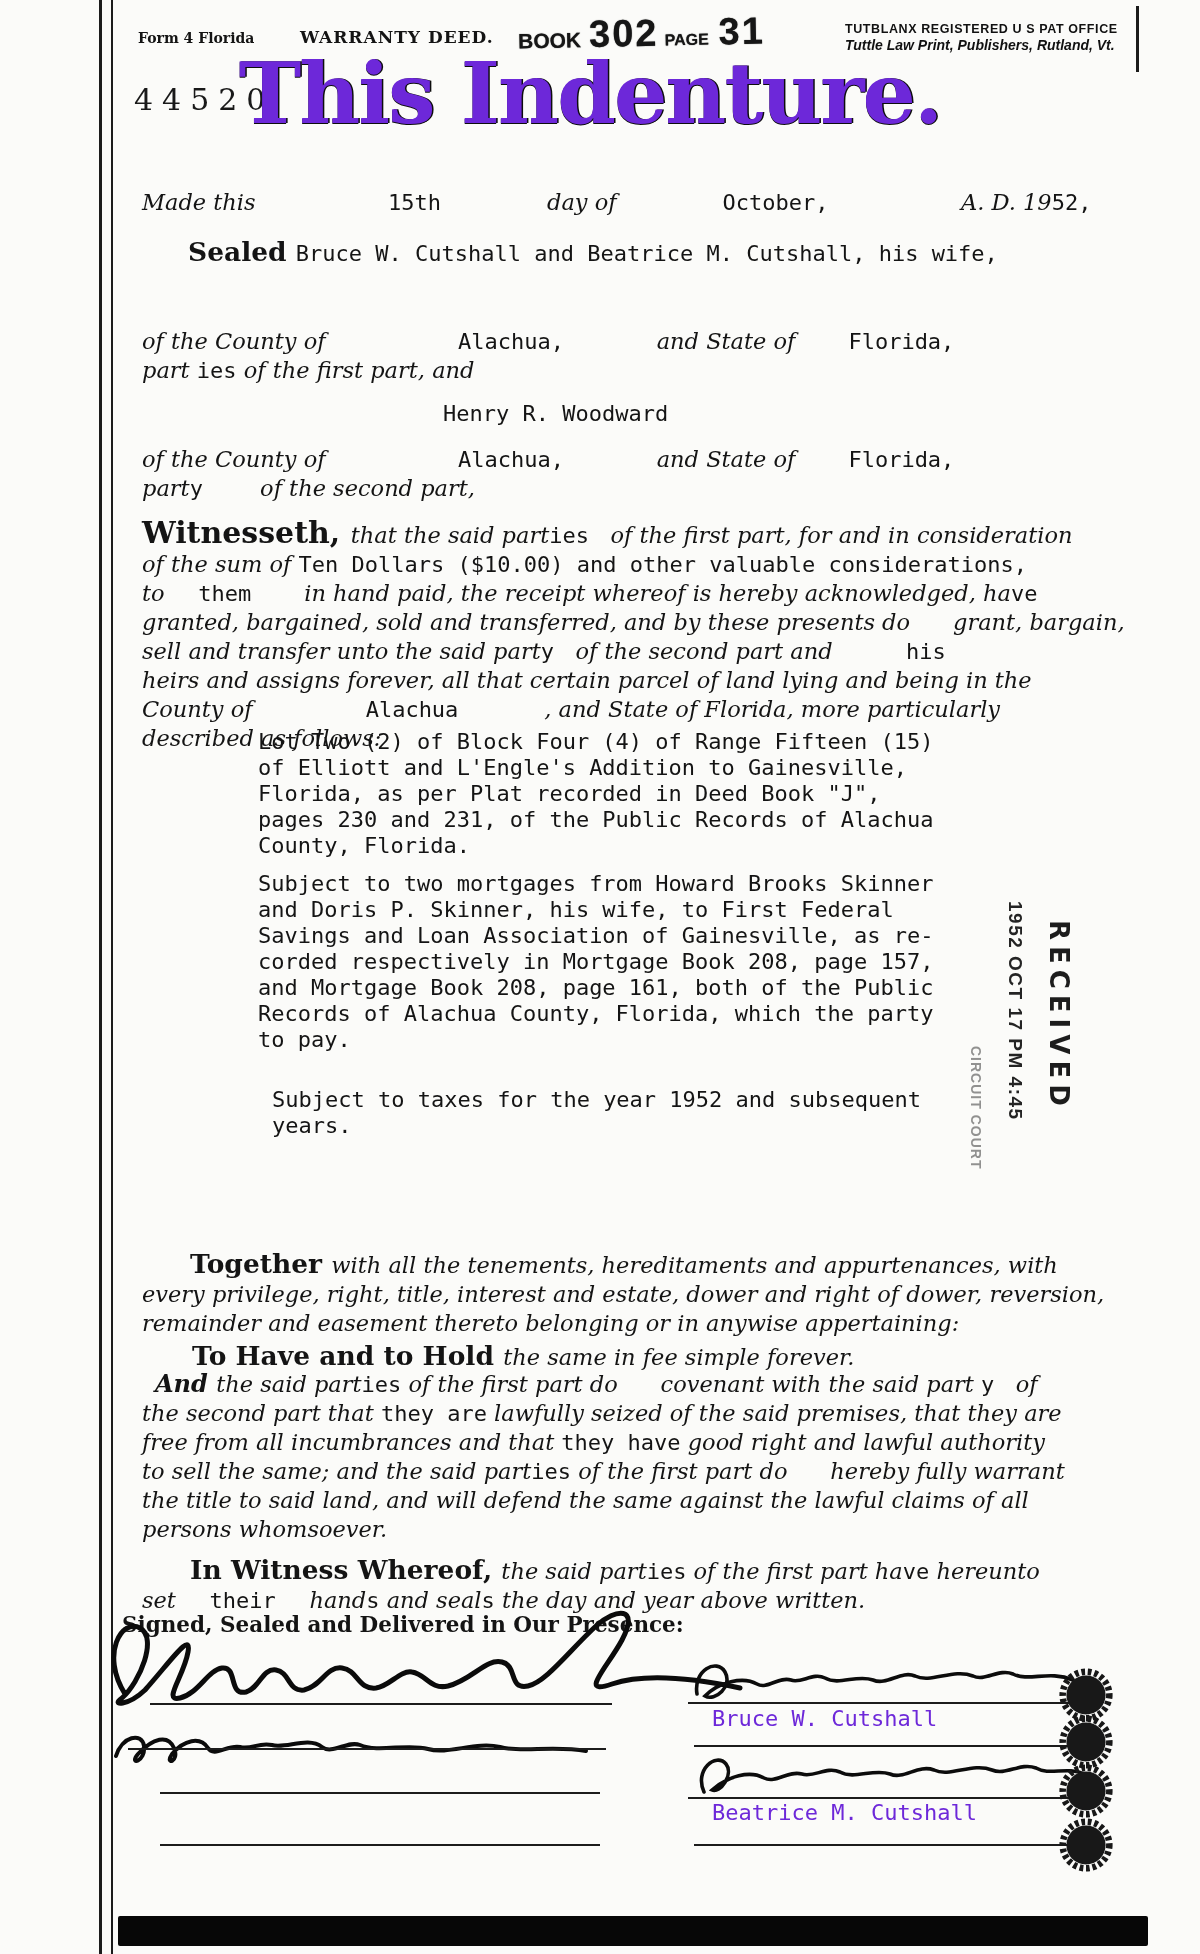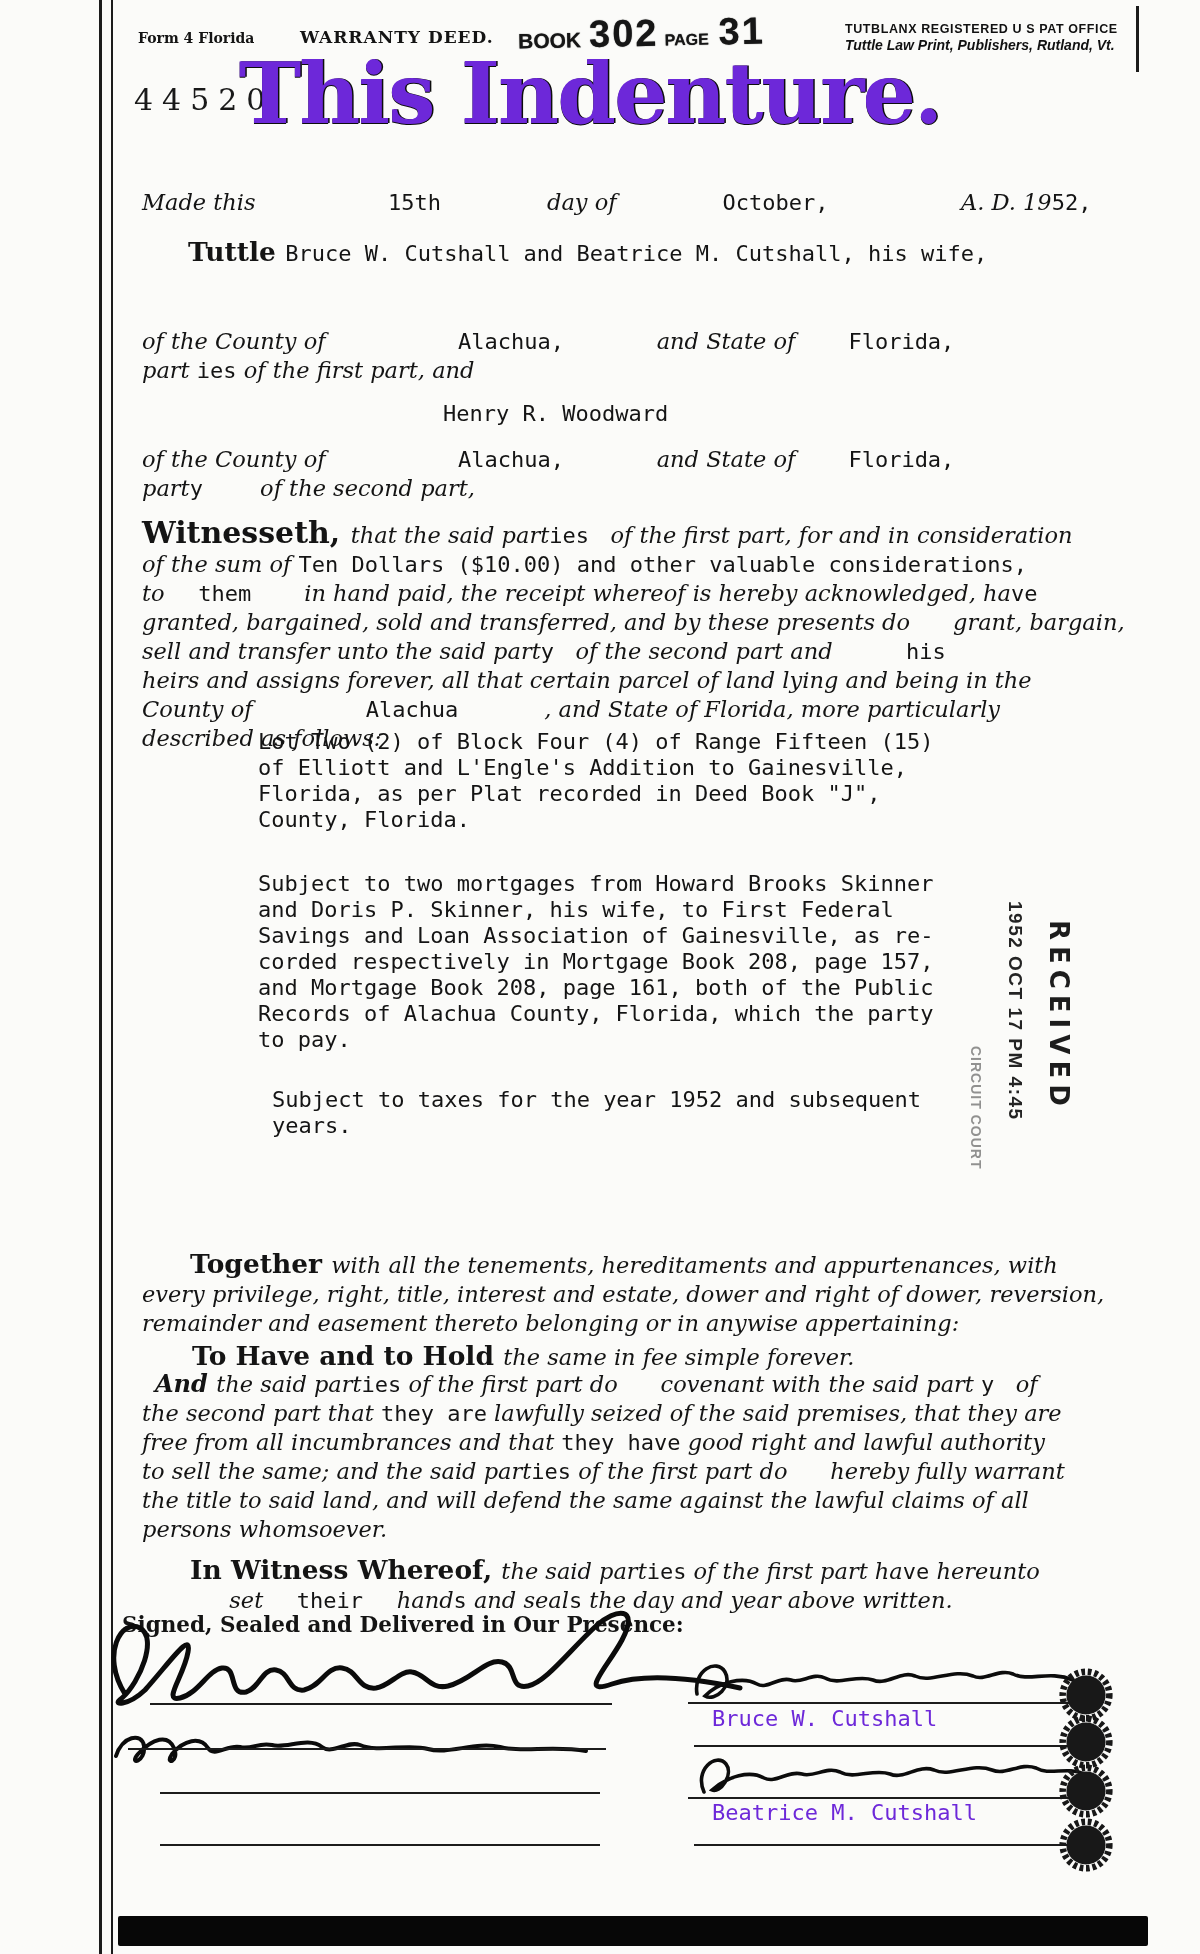--- a/index.html
+++ b/index.html
@@ -50,21 +50,21 @@
   #lot{left:258px;top:730px;}
   #subject1{left:258px;top:872px;}
   #subject2{left:272px;top:1088px;}
   #together{left:142px;top:1250px;}
   #together .ln{line-height:27px;}
   #together .ln:first-child{text-indent:48px;}
   #tohave{left:192px;top:1342px;}
   #covenant{left:142px;top:1370px;}
   #covenant .ln{line-height:27px;}
   #covenant .ln:first-child{text-indent:13px;}
-  #whereof{left:142px;top:1556px;text-align:center;}
+  #whereof{left:142px;top:1556px;}
   #whereof .ln{line-height:27px;}
   #whereof .ln:first-child{text-indent:48px;}
   #presence{position:absolute;left:122px;top:1612px;font-family:"DejaVu Serif",serif;font-weight:700;font-size:21.5px;}
 
   
   .stamp{position:absolute;transform:rotate(90deg);transform-origin:0 0;white-space:nowrap;}
   .stamp-received{left:1074px;top:920px;font-family:"DejaVu Sans",sans-serif;font-weight:600;font-size:26px;letter-spacing:6px;color:#1c1c1c;}
   .stamp-date{left:1026px;top:901px;font-family:"Liberation Sans",sans-serif;font-weight:700;font-size:19px;letter-spacing:1.5px;color:#242424;}
   .stamp-court{left:984px;top:1046px;font-family:"Liberation Sans",sans-serif;font-weight:700;font-size:14px;letter-spacing:1px;color:#2a2a2a;opacity:.5;}
 
@@ -100,21 +100,21 @@
     <div class="pub1">TUTBLANX  REGISTERED U S PAT OFFICE</div>
     <div class="pub2">Tuttle Law Print, Publishers, Rutland, Vt.</div>
   </div>
   <div class="doc-num">44520</div>
   <h1 class="title">This Indenture.</h1>
 
   <section id="opening" class="lines">
       <div class="ln"><span class="sg-f">Made this</span><span class="sg-t">          15th</span><span class="sg-t">        </span><span class="sg-f">day of</span><span class="sg-t">        October,</span><span class="sg-t">          </span><span class="sg-f">A. D. 19</span><span class="sg-t">52,</span></div>
     </section>
   <section id="between" class="lines">
-      <div class="ln"><span class="sg-fb">Tuttle </span><span class="sg-t">Bruce W. Cutshall and Beatrice M. Cutshall, his wife,</span></div>
+      <div class="ln"><span class="sg-fb">Sealed </span><span class="sg-t">Bruce W. Cutshall and Beatrice M. Cutshall, his wife,</span></div>
     </section>
   <section id="county1" class="lines">
       <div class="ln"><span class="sg-f">of the County of</span><span class="sg-t">          Alachua,</span><span class="sg-t">       </span><span class="sg-f">and State of</span><span class="sg-t">    Florida,</span></div>
       <div class="ln"><span class="sg-f">part </span><span class="sg-t">ies</span><span class="sg-f"> of the first part, and</span></div>
     </section>
   <section id="grantee" class="lines">
       <div class="ln"><span class="sg-t">Henry R. Woodward</span></div>
     </section>
   <section id="county2" class="lines">
       <div class="ln"><span class="sg-f">of the County of</span><span class="sg-t">          Alachua,</span><span class="sg-t">       </span><span class="sg-f">and State of</span><span class="sg-t">    Florida,</span></div>
@@ -127,20 +127,21 @@
       <div class="ln"><span class="sg-f">granted, bargained, sold and transferred, and by these presents do      grant, bargain,</span></div>
       <div class="ln"><span class="sg-f">sell and transfer unto the said part</span><span class="sg-t">y</span><span class="sg-f">   of the second part and </span><span class="sg-t">     his</span></div>
       <div class="ln"><span class="sg-f">heirs and assigns forever, all that certain parcel of land lying and being in the</span></div>
       <div class="ln"><span class="sg-f">County of </span><span class="sg-t">        Alachua</span><span class="sg-f">            , and State of Florida, more particularly</span></div>
       <div class="ln"><span class="sg-f">described as follows:</span></div>
     </section>
   <section id="lot" class="lines mono">
       <div class="ln"><span class="sg-t">Lot Two (2) of Block Four (4) of Range Fifteen (15)</span></div>
       <div class="ln"><span class="sg-t">of Elliott and L'Engle's Addition to Gainesville,</span></div>
       <div class="ln"><span class="sg-t">Florida, as per Plat recorded in Deed Book "J",</span></div>
+      <div class="ln"><span class="sg-t">pages 230 and 231, of the Public Records of Alachua</span></div>
       <div class="ln"><span class="sg-t">County, Florida.</span></div>
     </section>
   <section id="subject1" class="lines mono">
       <div class="ln"><span class="sg-t">Subject to two mortgages from Howard Brooks Skinner</span></div>
       <div class="ln"><span class="sg-t">and Doris P. Skinner, his wife, to First Federal</span></div>
       <div class="ln"><span class="sg-t">Savings and Loan Association of Gainesville, as re-</span></div>
       <div class="ln"><span class="sg-t">corded respectively in Mortgage Book 208, page 157,</span></div>
       <div class="ln"><span class="sg-t">and Mortgage Book 208, page 161, both of the Public</span></div>
       <div class="ln"><span class="sg-t">Records of Alachua County, Florida, which the party</span></div>
       <div class="ln"><span class="sg-t">to pay.</span></div>

